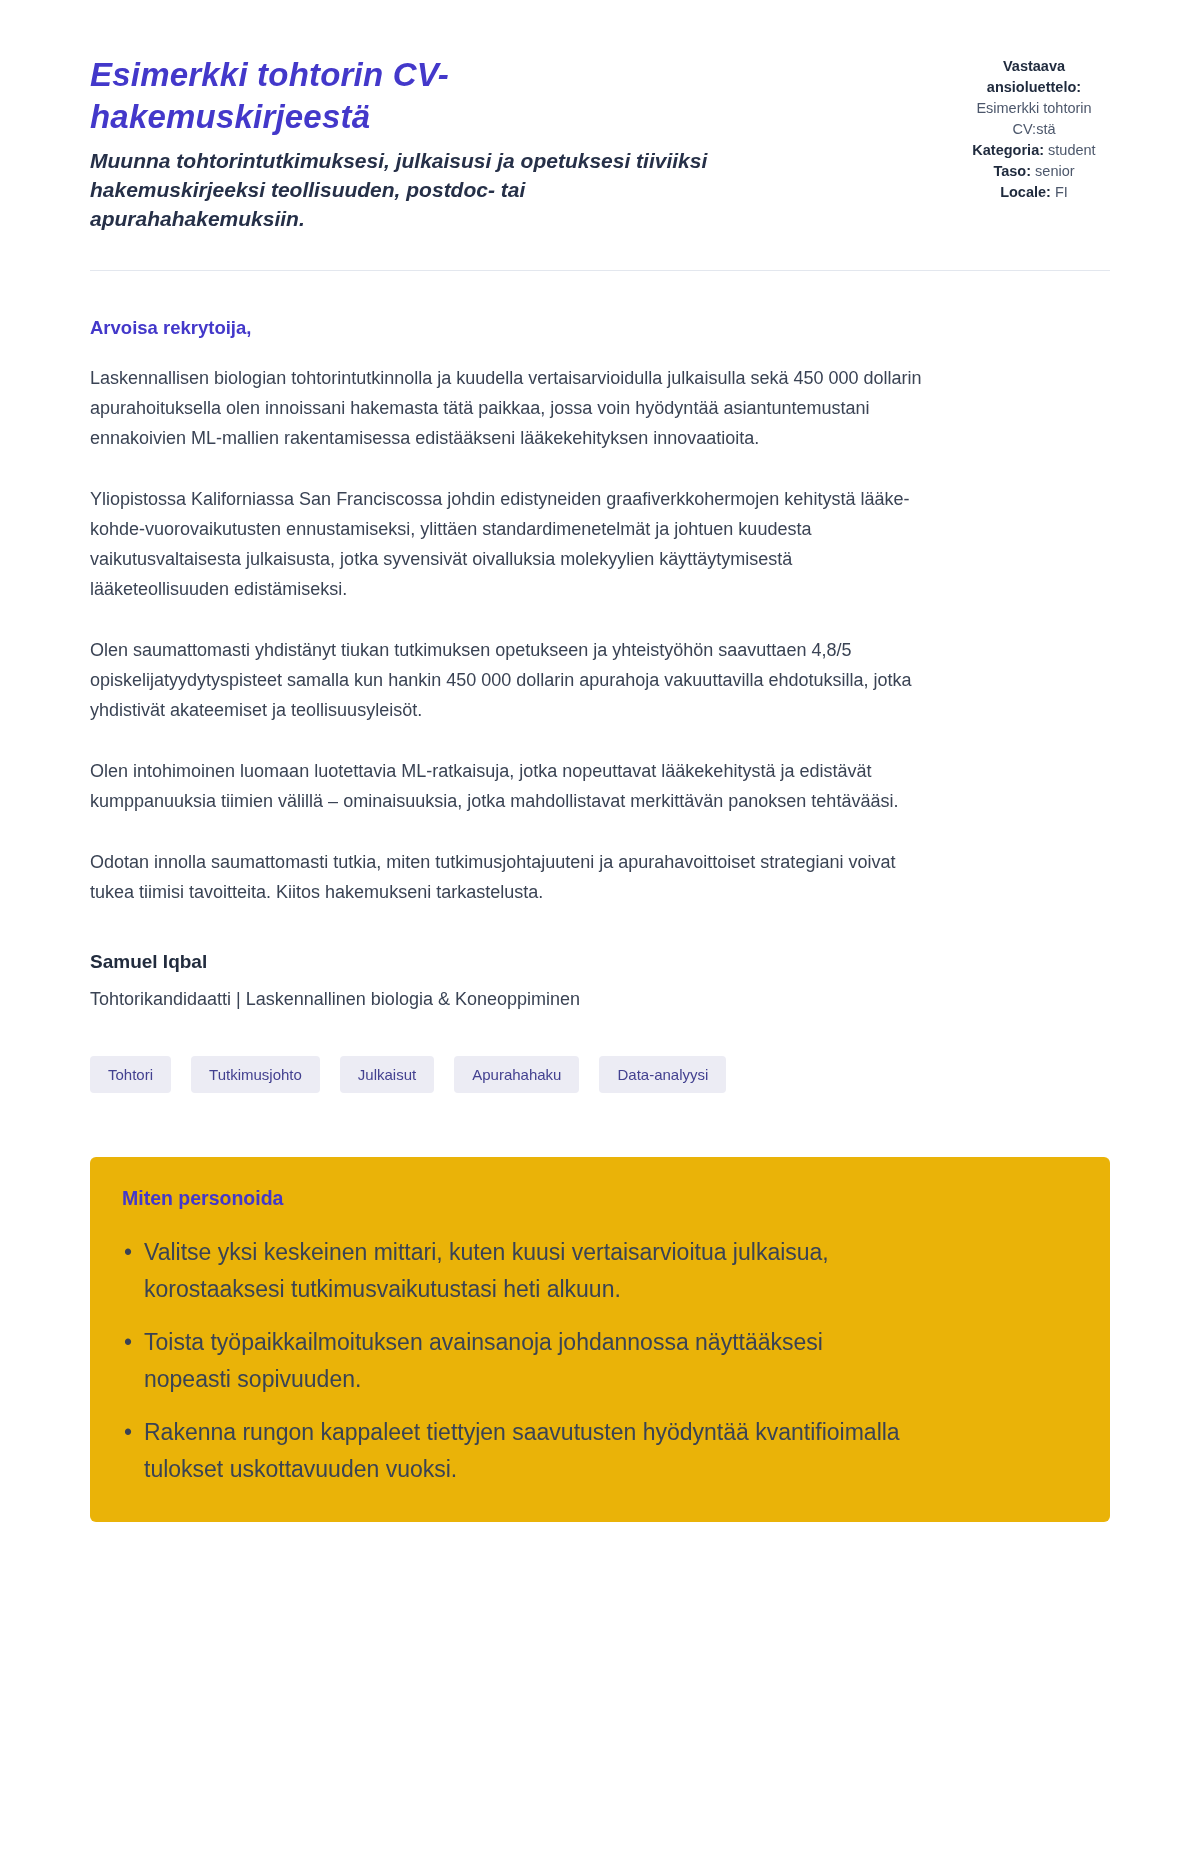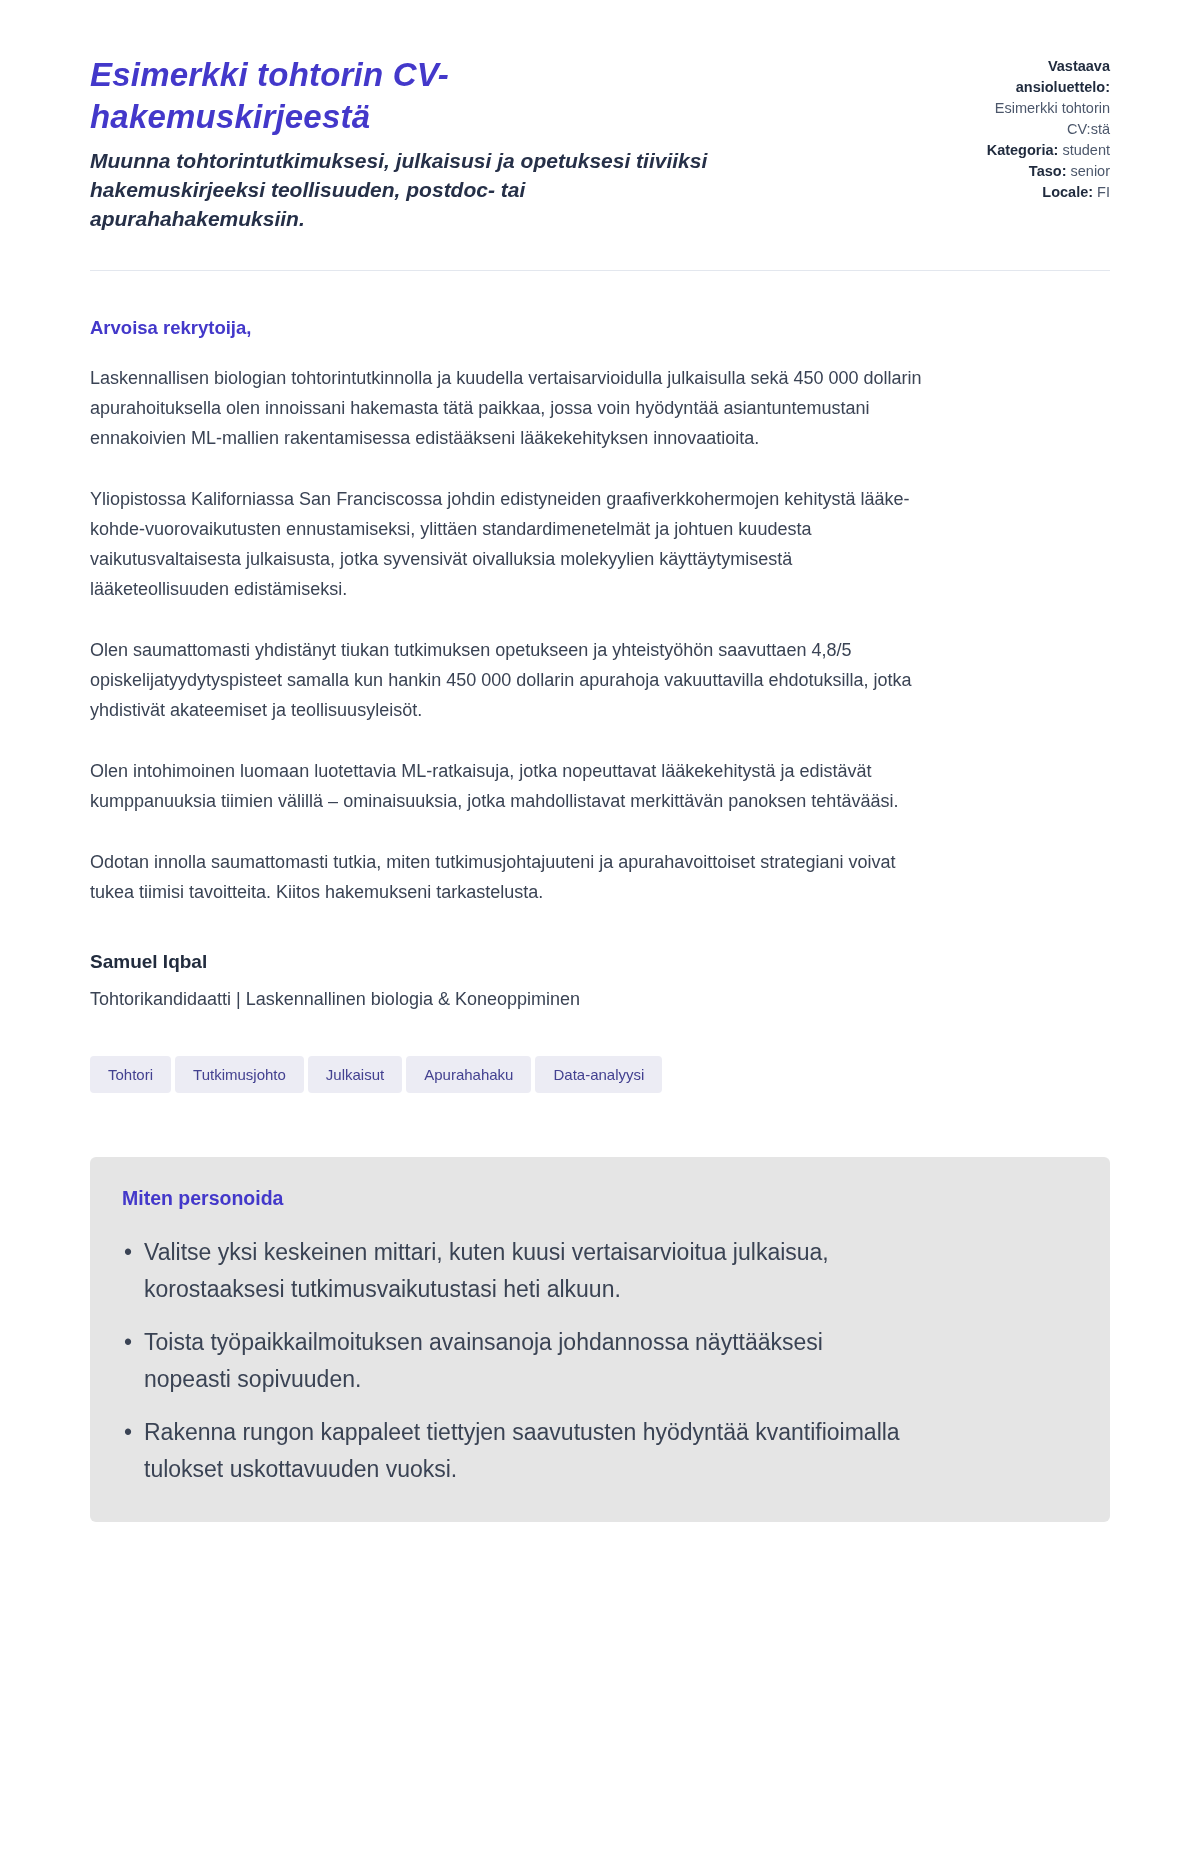--- a/index.html
+++ b/index.html
@@ -12,41 +12,41 @@
   .page { padding:54px 90px 60px; }
 
   .header { display:flex; justify-content:space-between; align-items:flex-start; }
   .header-left { max-width:620px;font-style:italic; }
   .title {
     font-size:33px; line-height:1.26; font-weight:bold;
     color:#4338ca; margin-bottom:10px; letter-spacing:0.2px;
   }
   .subtitle { font-size:21px; font-weight:bold; color:#263048; line-height:1.38; }
 
-  .meta { width:152px; text-align:right; font-size:14.5px; line-height:1.45; padding-top:2px; }
+  .meta { width:152px; text-align:center; font-size:14.5px; line-height:1.45; padding-top:2px; }
   .meta-item { display:block; }
   .meta-label { font-weight:bold; color:#1f2a3d; }
   .meta-value { color:#4c576b; }
 
   .divider { border:none; border-top:1px solid #e3e7ee; margin:36px 0 0; }
 
   .letter { padding-top:46px; }
   .greeting { color:#4338ca; font-weight:bold; font-size:18.5px; margin-bottom:24px; }
   .para { font-size:18px; line-height:30px; max-width:840px; margin-bottom:31px; color:#3a4354; }
 
   .sig-name { font-size:19px; font-weight:bold; color:#222c3e; margin-top:44px; }
   .sig-title { font-size:18px; color:#3a4354; margin-top:16px; }
 
-  .tags { display:flex; gap:4px; margin-top:46px; }
+  .tags { display:flex; gap:20px; margin-top:46px; }
   .tag {
     background:#ececf4; color:#434190; font-size:15px;
     padding:10px 18px; border-radius:4px; white-space:nowrap;
   }
 
-  .tips { background:#e5e5e5; border-radius:6px; margin-top:64px; padding:30px 32px 34px; }
+  .tips { background:#eab308; border-radius:6px; margin-top:64px; padding:30px 32px 34px; }
   .tips-title { color:#4338ca; font-size:19.5px; font-weight:bold; margin-bottom:24px; }
   .tips-list { list-style:none; max-width:790px; }
   .tips-list li {
     position:relative; padding-left:22px; font-size:23px;
     line-height:37px; margin-bottom:16px; color:#3a4354;
   }
   .tips-list li::before { content:"\2022"; position:absolute; left:2px; color:#3a4354; }
   .tips-list li:last-child { margin-bottom:0; }
 </style>
 </head>

